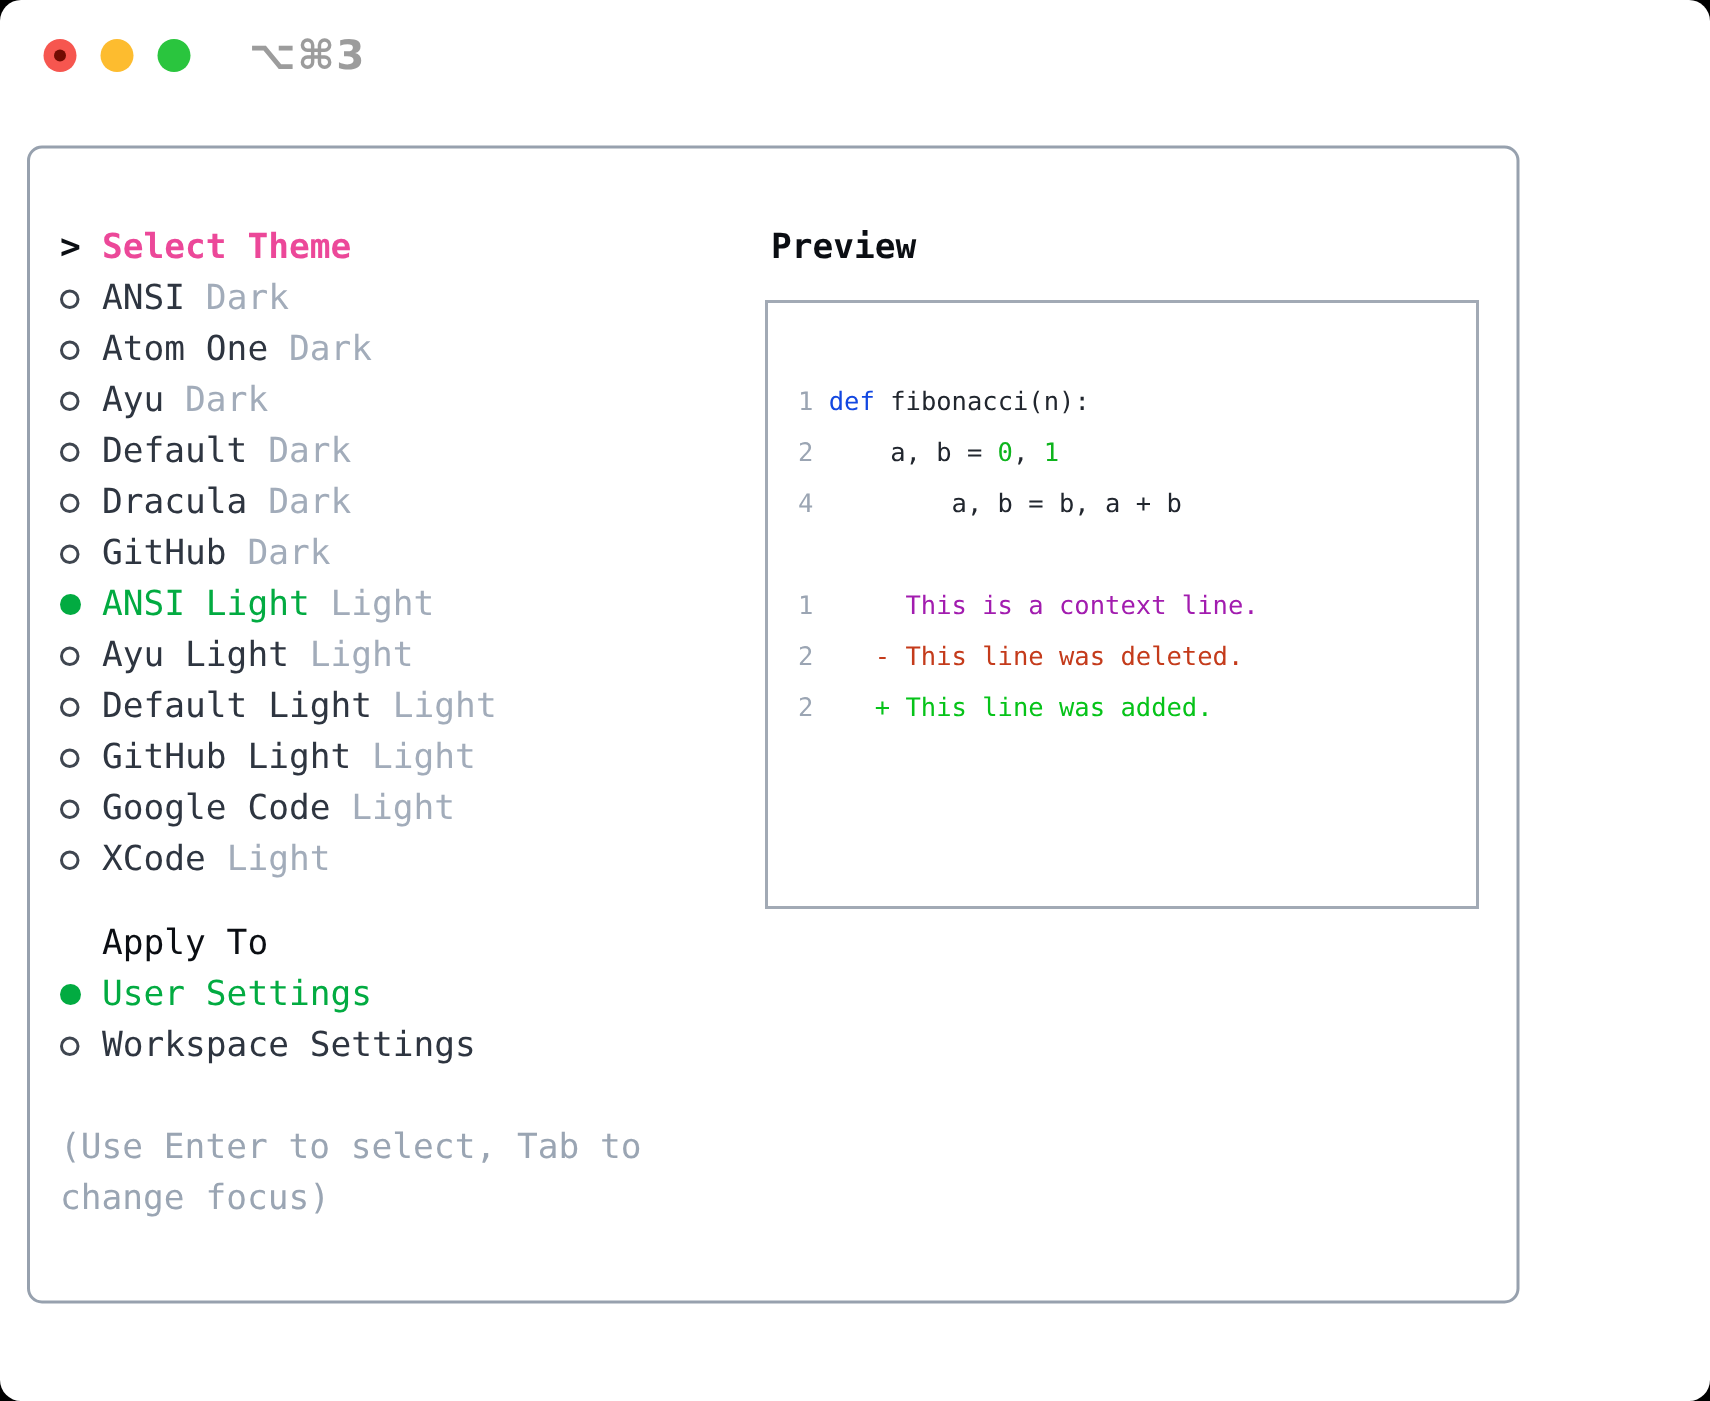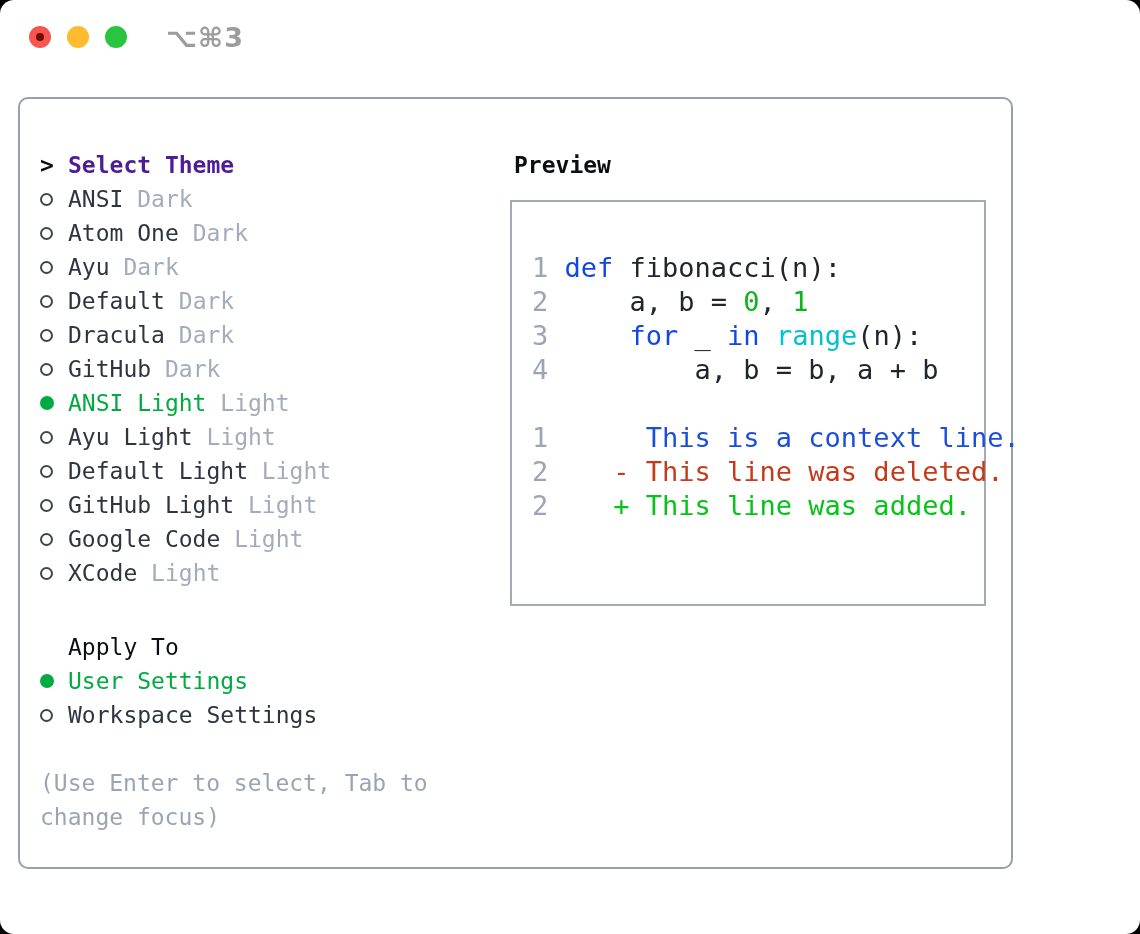--- a/index.html
+++ b/index.html
@@ -19,42 +19,42 @@
              font-size:27px;font-weight:700;color:#9c9c9c;letter-spacing:1px;}
 
   
   .main-box{position:absolute;left:18px;top:97px;width:995px;height:772px;
             border:2px solid #97a1ae;border-radius:10px;box-sizing:border-box;background:#fff;}
 
   .left-col{position:absolute;left:20px;top:49px;width:440px;font-size:23px;line-height:34px;}
   .row{display:flex;align-items:center;height:34px;white-space:pre;}
   .prefix{display:inline-flex;align-items:center;width:28px;flex:0 0 28px;}
   .prompt{font-weight:700;color:#0b0e13;}
-  .hdr{font-weight:700;color:#4c1d95;text-align:right;}
+  .hdr{font-weight:700;color:#ec4899;text-align:right;}
   .bullet{width:13px;height:13px;border:2px solid #3f4650;border-radius:50%;box-sizing:border-box;}
   .bullet.sel{width:14px;height:14px;border:none;background:#02ab41;}
   .tname{color:#2e3540;}
   .tname.sel{color:#02ab41;}
   .variant{color:#a2acba;}
-  .apply-hdr{color:#0b0e13;margin-top:40px;}
+  .apply-hdr{color:#0b0e13;margin-top:22px;}
   .hint{margin-top:34px;color:#9aa5b3;white-space:normal;width:432px;}
 
   
   .preview-hdr{position:absolute;left:494px;top:49px;height:34px;line-height:34px;
                font-size:23px;font-weight:700;color:#0b0e13;}
   .preview-box{position:absolute;left:490px;top:101px;width:476px;height:406px;
                border:2px solid #a2aab5;box-sizing:border-box;background:#fff;}
-  .code{position:absolute;left:0;top:0;right:0;padding:49px 0 0 20px;font-size:27px;}
+  .code{position:absolute;left:0;top:0;right:0;padding:49px 0 0 20px;font-size:17px;}
   .cline{height:34px;line-height:34px;white-space:pre;}
   .ln{color:#9ba5b3;}
   .tok-kw{color:#1247e1;}
   .tok-plain{color:#21262e;}
   .tok-num{color:#0eb41d;}
   .tok-builtin{color:#02c0cd;}
-  .tok-context{color:#1d4ed8;}
+  .tok-context{color:#a21caf;}
   .tok-deleted{color:#c43b1b;}
   .tok-added{color:#06c319;text-align:right;}
 </style>
 </head>
 <body>
 
 <div class="canvas">
   <div class="window">
 
     <div class="titlebar">
@@ -99,21 +99,20 @@
 
         <div class="hint">(Use Enter to select, Tab to change focus)</div>
       </div>
 
       <div class="preview-hdr">Preview</div>
 
       <div class="preview-box">
         <div class="code" id="code-block">
             <div class="cline"><span class="ln">1</span><span class="tok-plain"> </span><span class="tok-kw">def</span><span class="tok-plain"> fibonacci(n):</span></div>
             <div class="cline"><span class="ln">2</span><span class="tok-plain">     a, b = </span><span class="tok-num">0</span><span class="tok-plain">, </span><span class="tok-num">1</span></div>
-            <div class="cline"><span class="ln">3</span><span class="tok-plain">     </span><span class="tok-kw">for</span><span class="tok-plain"> _ </span><span class="tok-kw">in</span><span class="tok-plain"> </span><span class="tok-builtin">range</span><span class="tok-plain">(n):</span></div>
             <div class="cline"><span class="ln">4</span><span class="tok-plain">         a, b = b, a + b</span></div>
             <div class="cline"><span class="ln"></span></div>
             <div class="cline"><span class="ln">1</span><span class="tok-context">      This is a context line.</span></div>
             <div class="cline"><span class="ln">2</span><span class="tok-deleted">    - This line was deleted.</span></div>
             <div class="cline"><span class="ln">2</span><span class="tok-added">    + This line was added.</span></div>
           </div>
       </div>
 
     </div>
   </div>

